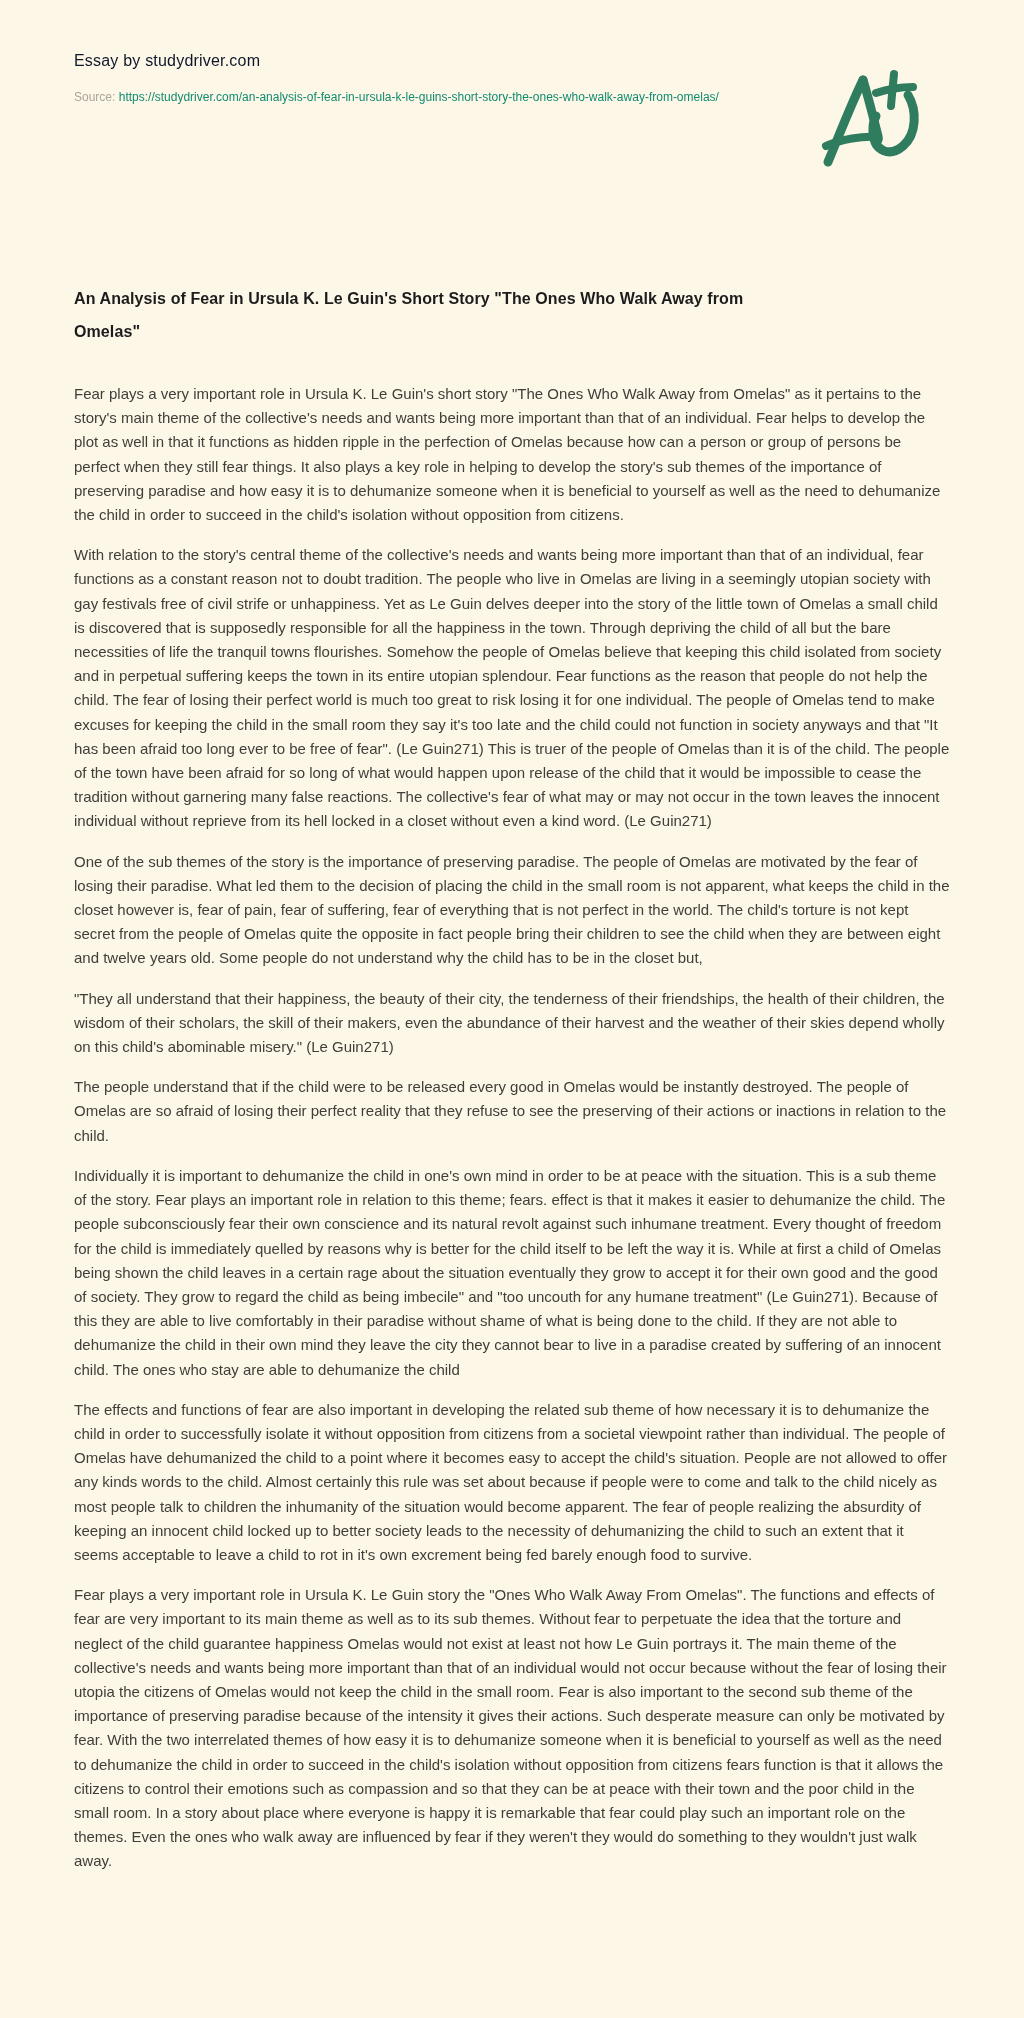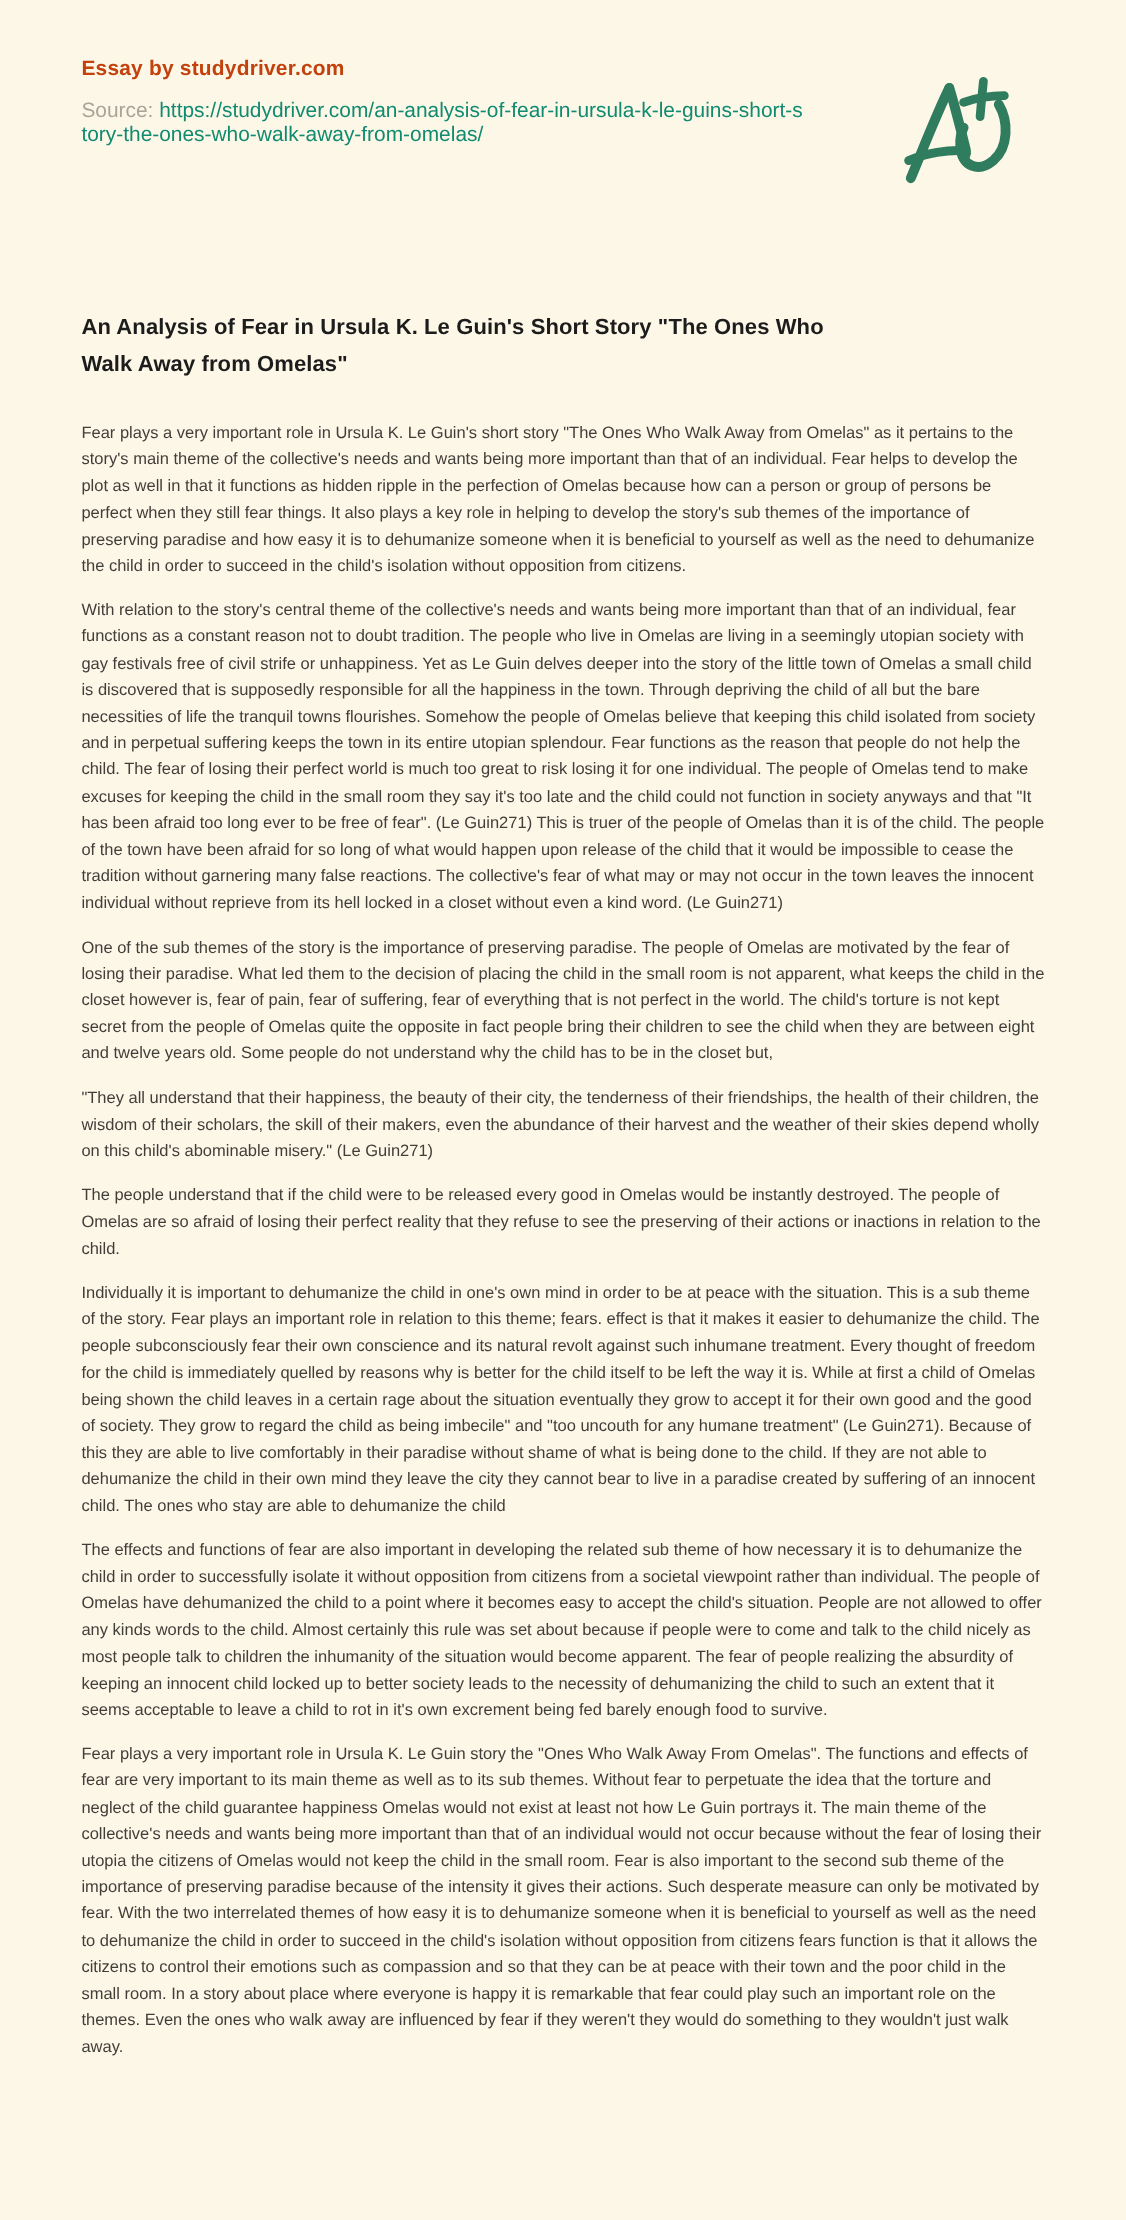--- a/index.html
+++ b/index.html
@@ -21,29 +21,29 @@
   }
   .page{
     padding:42px 74px 60px 74px;
     position:relative;
   }
   .doc-header{
     position:relative;
     min-height:120px;
   }
   .byline{
-    font-size:19px;
-    font-weight:bold;
-    color:#c2410c;
+    font-size:16px;
+    font-weight:normal;
+    color:#0f172a;
     letter-spacing:.2px;
     margin-top:10px;
   }
   .source-line{
     margin-top:16px;
-    font-size:19px;
+    font-size:12px;
     line-height:22px;
     max-width:660px;
   }
   .source-label{color:var(--muted);}
   .source-link{
     color:var(--link);
     text-decoration:none;
     word-break:break-all;
   }
   .logo{
@@ -52,21 +52,21 @@
     right:28px;
     width:102px;
     height:108px;
     color:var(--logo);
   }
   .logo svg{width:100%;height:100%;}
   .essay-title{
     margin-top:110px;
     margin-bottom:34px;
     max-width:696px;
-    font-size:20px;
+    font-size:16px;
     line-height:33px;
     font-weight:bold;
     color:var(--ink);
     letter-spacing:.1px;
   }
   .essay-body{max-width:878px;}
   .essay-body .para{
     font-size:15px;
     line-height:24.2px;
     margin:16px 0;

